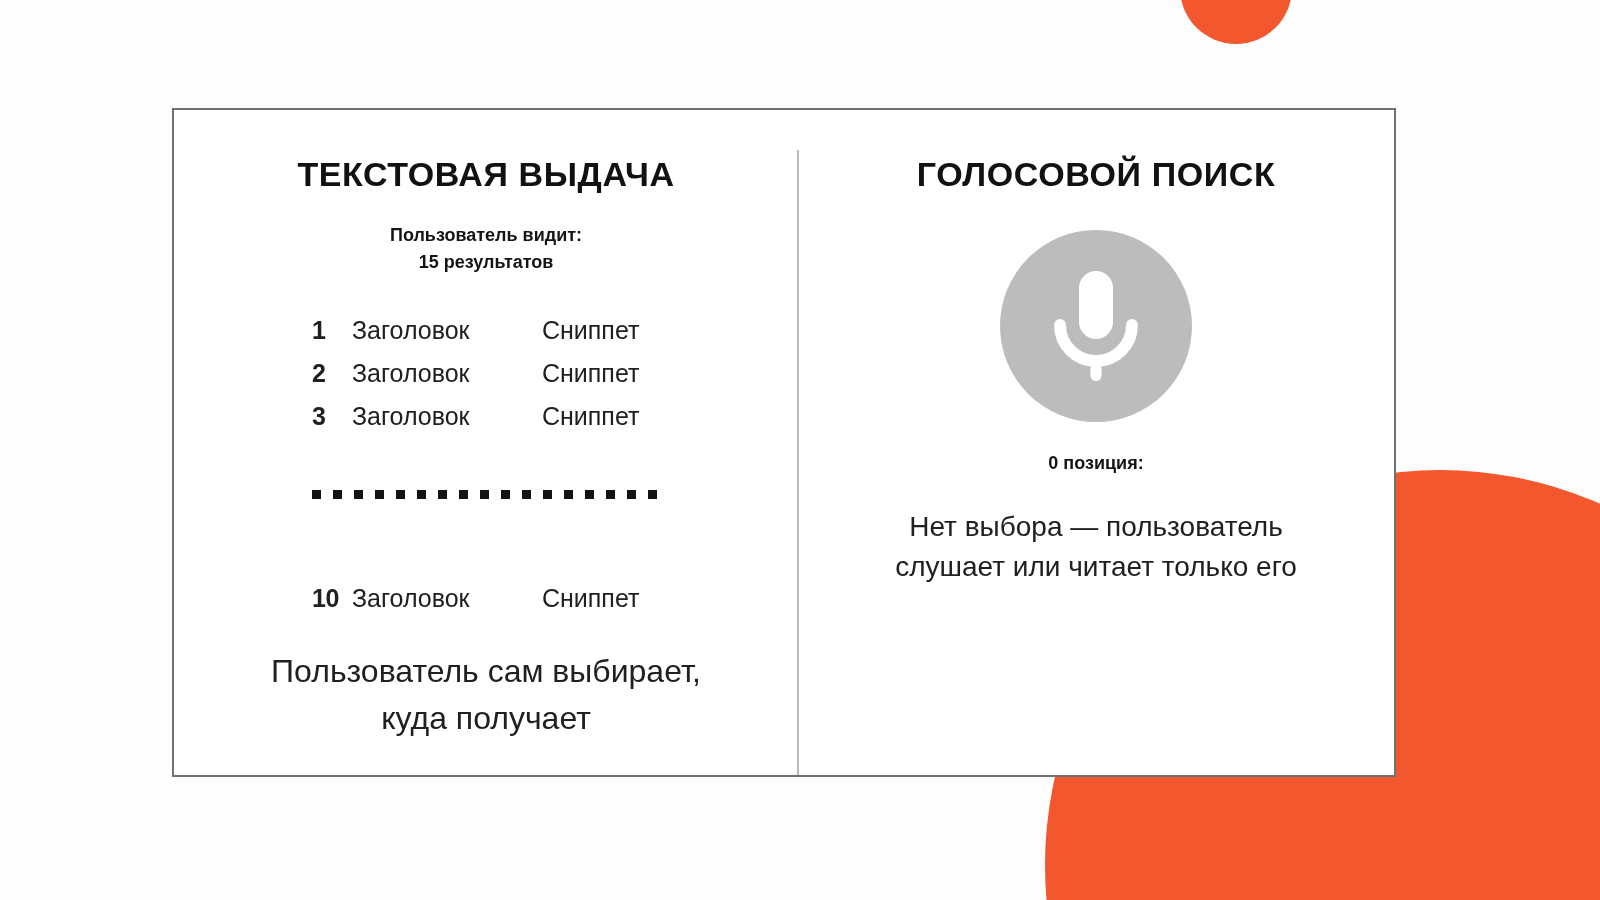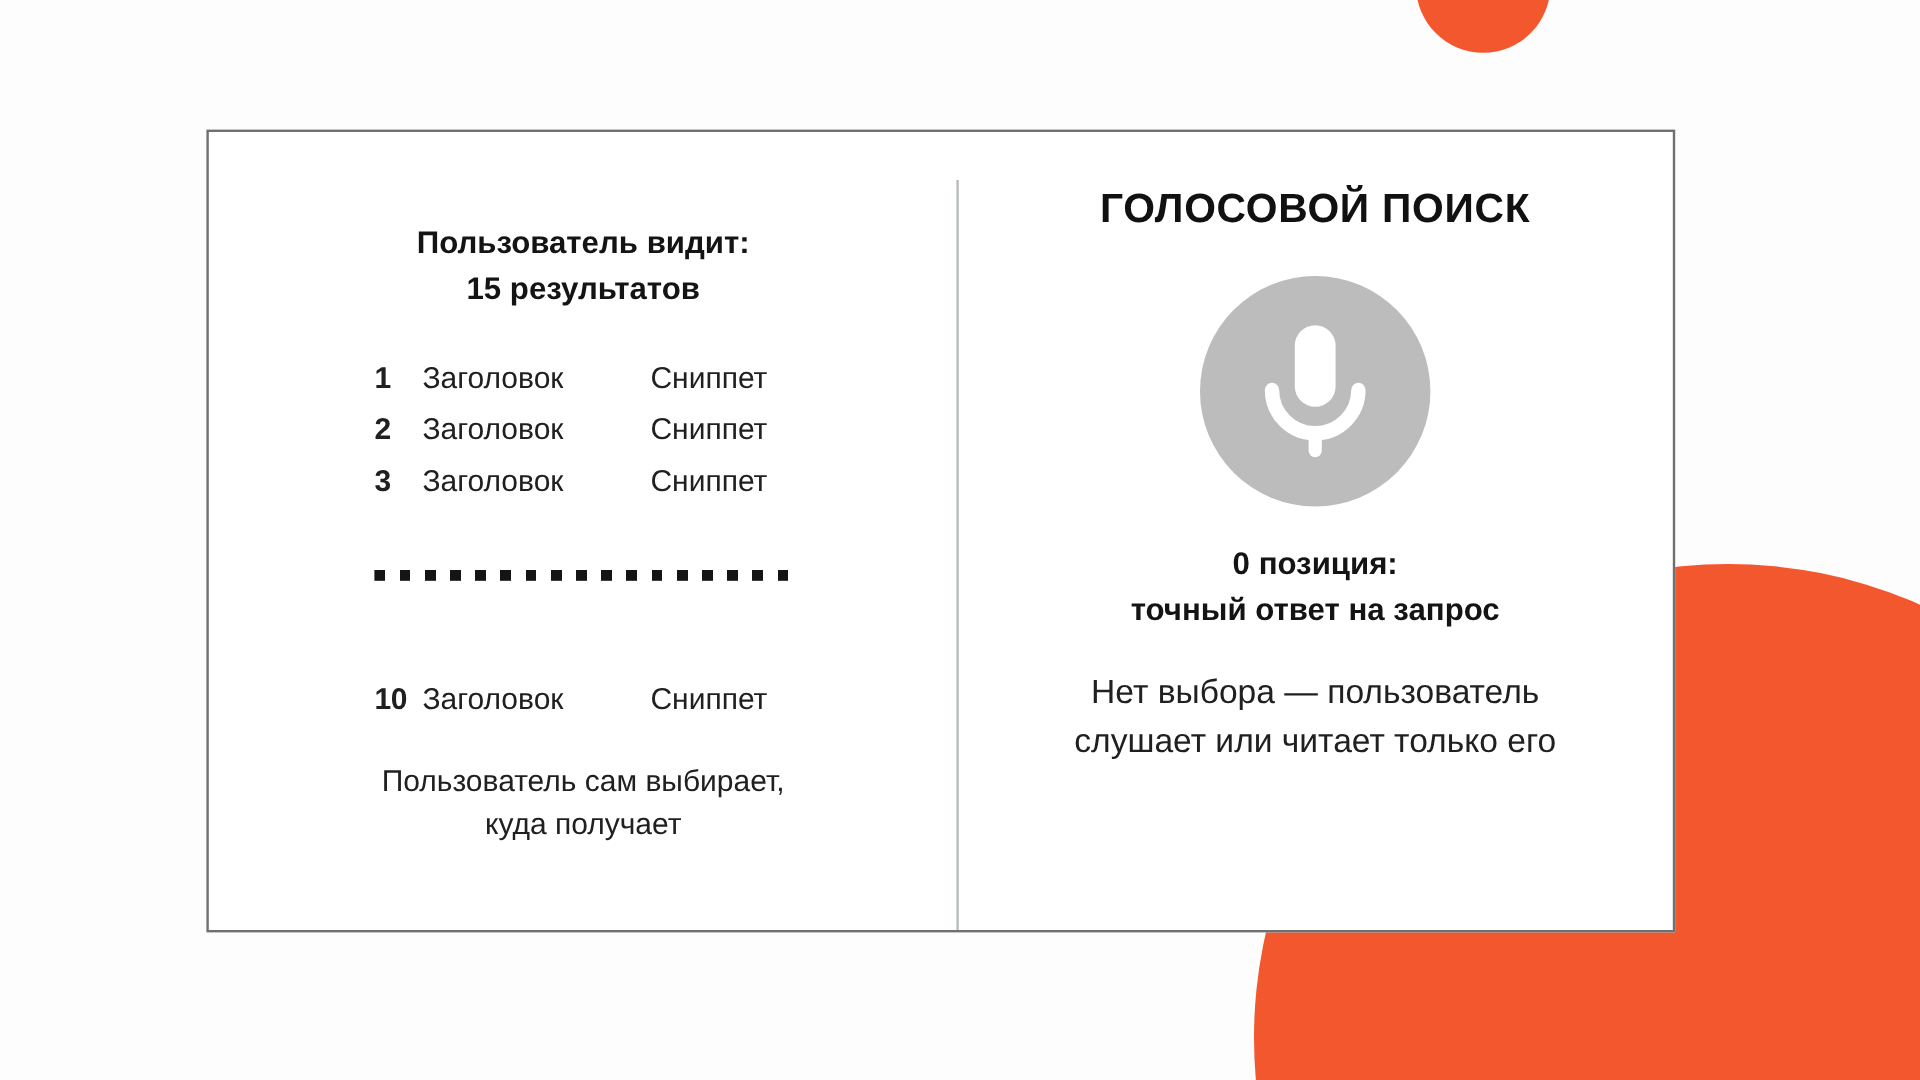--- a/index.html
+++ b/index.html
@@ -84,21 +84,21 @@
   .panel-title {
     font-size: 34px;
     font-weight: 700;
     letter-spacing: 0.6px;
     text-align: center;
     color: #111111;
     margin: 0;
     line-height: 1.15;
   }
   .panel-subtitle {
-    font-size: 26px;
+    font-size: 18px;
     font-weight: 700;
     text-align: center;
     line-height: 1.48;
     color: #141414;
     margin: 0;
   }
   .panel-left .panel-subtitle {
     margin-top: 28px;
   }
   .panel-right .panel-subtitle {
@@ -150,21 +150,21 @@
       #141414 9px,
       rgba(0,0,0,0) 9px,
       rgba(0,0,0,0) 21px
     );
   }
   .results-last {
     margin-top: 78px;
   }
 
   .panel-footnote {
-    font-size: 25px;
+    font-size: 32px;
     line-height: 1.45;
     text-align: center;
     color: #202020;
     margin: 0;
     font-weight: 400;
   }
   .panel-left .panel-footnote {
     margin-top: 28px;
   }
 
@@ -199,20 +199,21 @@
 <body style="--accent: #f2572e; background: rgb(253, 253, 253);">
 
 <div class="deco-layer">
   <div class="blob blob-top" style="background: rgb(242, 87, 46);"></div>
   <div class="blob blob-bottom-right" style="background: rgb(242, 87, 46);"></div>
 </div>
 
 <div class="card" style="border-color: rgb(110, 113, 116);">
 
   <section class="panel panel-left">
+    <h2 class="panel-title">ТЕКСТОВАЯ ВЫДАЧА</h2>
 
     <p class="panel-subtitle">
       <span>Пользователь видит:</span><br>
       <span>15 результатов</span>
     </p>
 
     <ul class="results">
       <li class="result-row">
         <span class="result-rank">1</span>
         <span class="result-title">Заголовок</span>
@@ -259,21 +260,20 @@
         <svg width="104" height="118" viewBox="0 0 104 118" aria-hidden="true">
           <rect x="35" y="4" width="34" height="68" rx="17" ry="17" fill="#ffffff"></rect>
           <path d="M16 58 a36 36 0 0 0 72 0" fill="none" stroke="#ffffff" stroke-width="12" stroke-linecap="round"></path>
           <rect x="46.5" y="88" width="11" height="26" rx="5.5" ry="5.5" fill="#ffffff"></rect>
         </svg>
       </div>
     </div>
 
     <p class="panel-subtitle right-answer">
       <span>0 позиция:</span><br>
-      <span>точный ответ на запрос</span>
     </p>
 
     <p class="panel-footnote">
       <span>Нет выбора — пользователь</span><br>
       <span>слушает или читает только его</span>
     </p>
   </section>
 
 </div>
 

